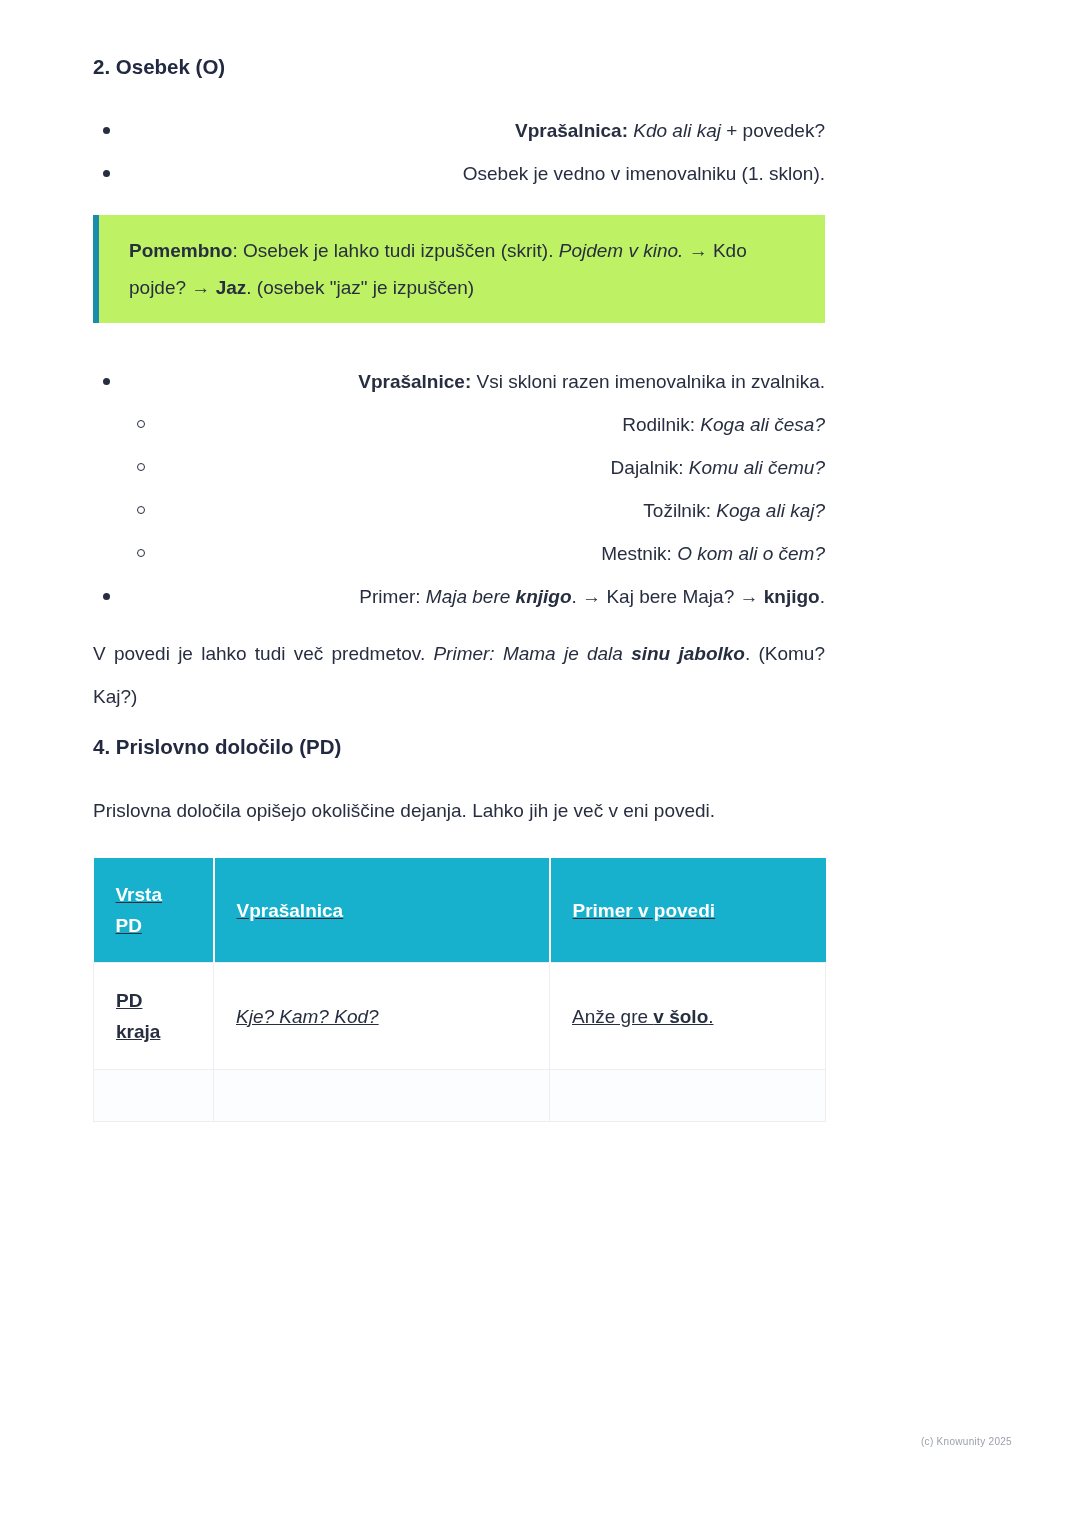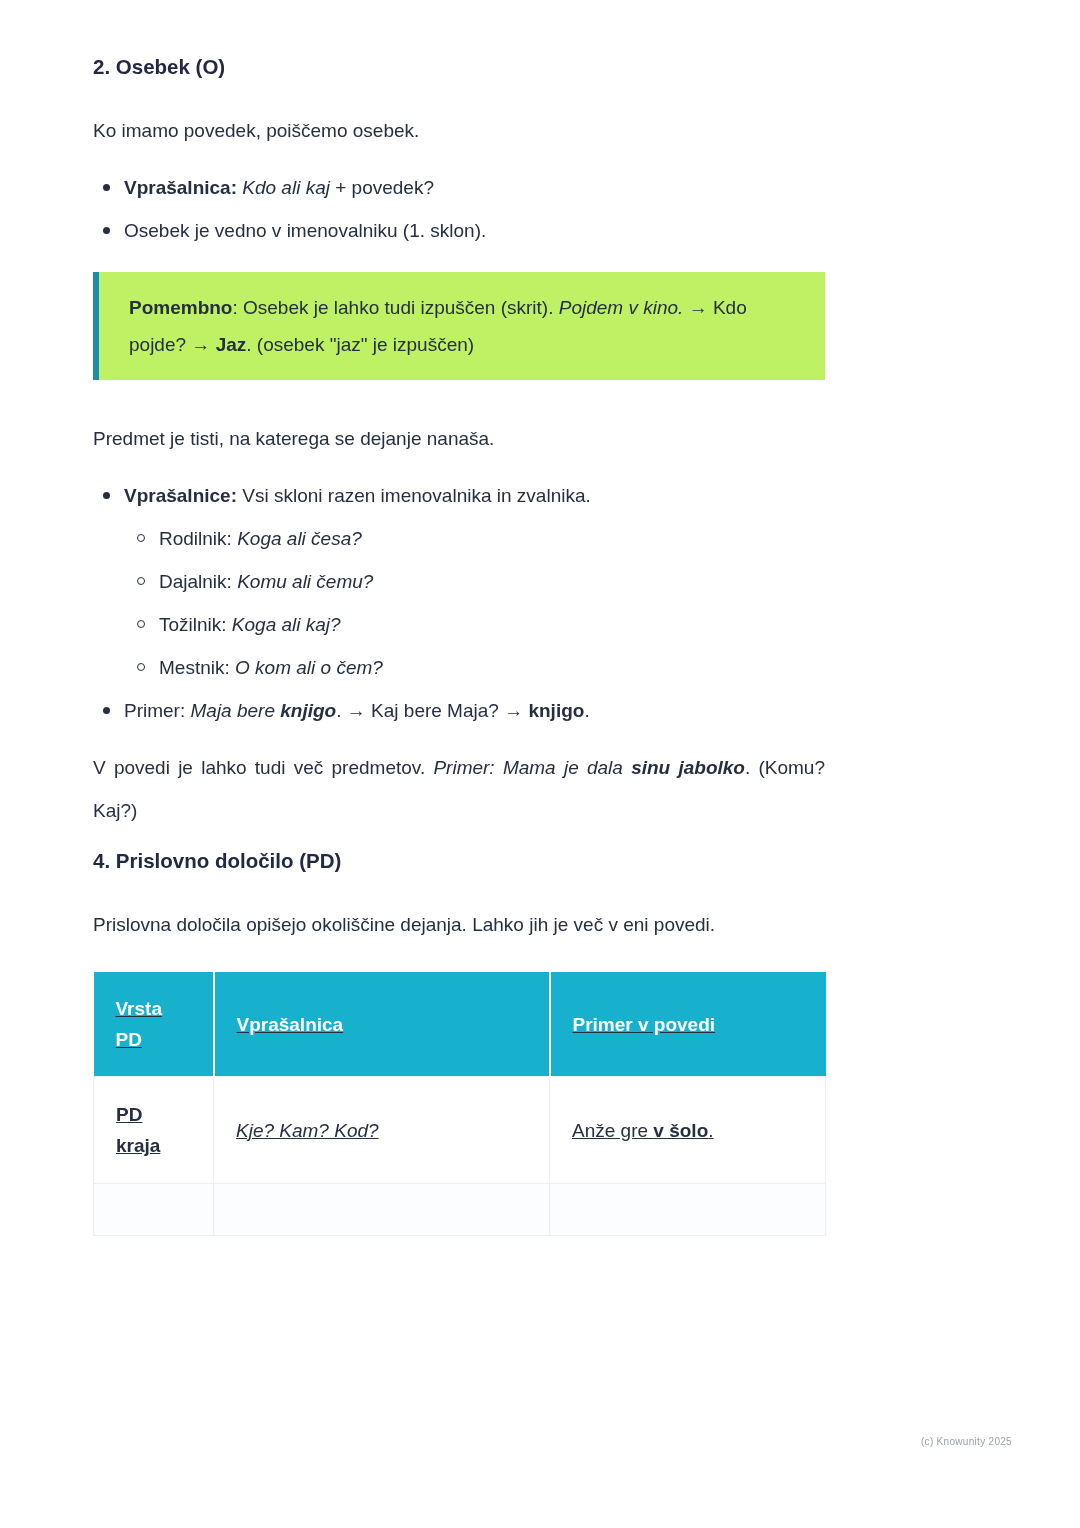--- a/index.html
+++ b/index.html
@@ -41,20 +41,21 @@
   .para { margin: 0 0 14px 0; }
   .just { text-align: justify; }
   ul.l1 {
     list-style: none;
     margin: 0 0 14px 0;
     padding: 0;
   }
   ul.l1 > li {
     position: relative;
     padding-left: 31px;
+    text-align: right;
   }
   ul.l1 > li::before {
     content: "";
     position: absolute;
     left: 10px; top: 18px;
     width: 7px; height: 7px;
     border-radius: 50%;
     background: #272e40;
   }
   ul.l2 {
@@ -142,32 +143,30 @@
   }
 </style>
 </head>
 <body>
 
 <div class="page">
   <div class="page-inner">
     <div class="content">
 
       <h3 class="sec-heading">2. Osebek (O)</h3>
-      <p class="para">Ko imamo povedek, poiščemo osebek.</p>
 
       <ul class="l1">
         <li><span><span class="b">Vprašalnica:</span><span> </span><span class="i">Kdo ali kaj</span><span> + povedek?</span></span></li>
         <li><span><span>Osebek je vedno v imenovalniku (1. sklon).</span></span></li>
       </ul>
 
       <div class="callout">
         <p class="callout-text"><span class="b">Pomembno</span><span>: Osebek je lahko tudi izpuščen (skrit). </span><span class="i">Pojdem v kino.</span><span> → Kdo pojde? → </span><span class="b">Jaz</span><span>. (osebek "jaz" je izpuščen)</span></p>
       </div>
 
-      <p class="para">Predmet je tisti, na katerega se dejanje nanaša.</p>
 
       <ul class="l1">
         <li>
           <span><span class="b">Vprašalnice:</span><span> Vsi skloni razen imenovalnika in zvalnika.</span></span>
           <ul class="l2">
             <li><span><span>Rodilnik: </span><span class="i">Koga ali česa?</span></span></li>
             <li><span><span>Dajalnik: </span><span class="i">Komu ali čemu?</span></span></li>
             <li><span><span>Tožilnik: </span><span class="i">Koga ali kaj?</span></span></li>
             <li><span><span>Mestnik: </span><span class="i">O kom ali o čem?</span></span></li>
           </ul>

